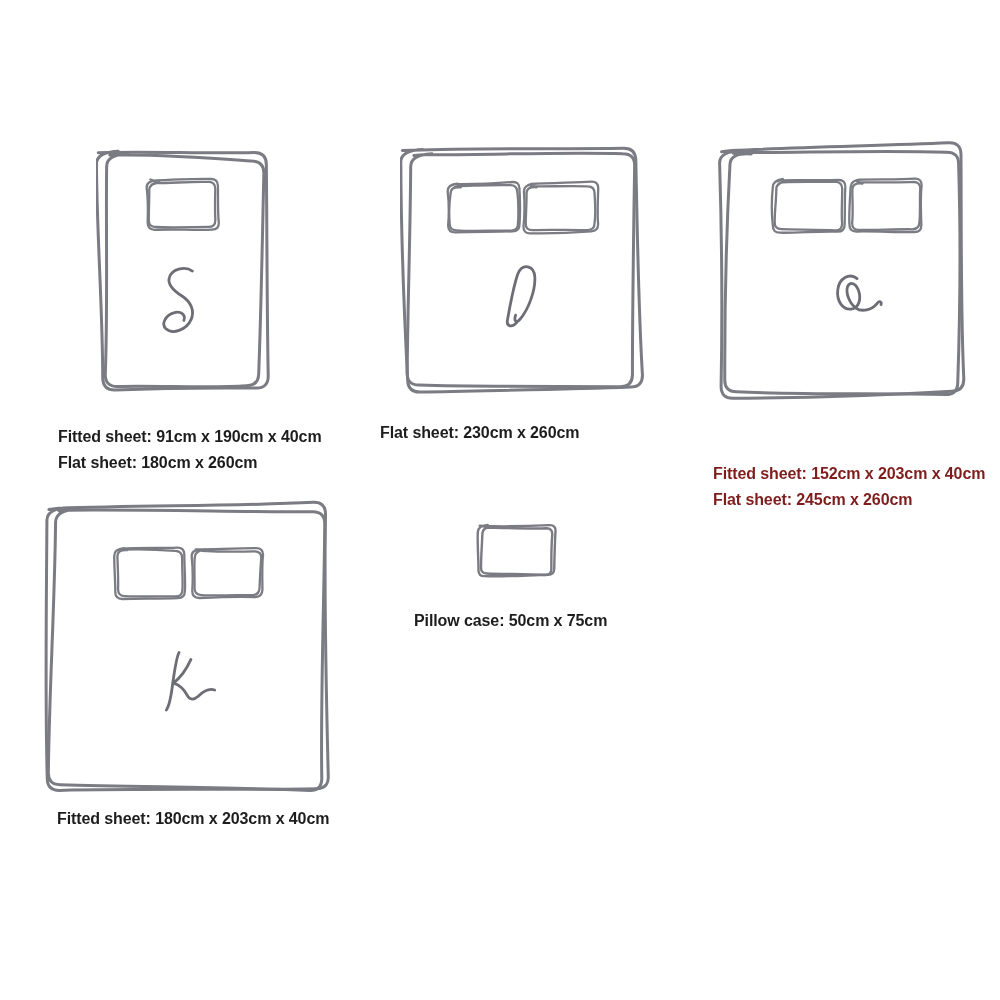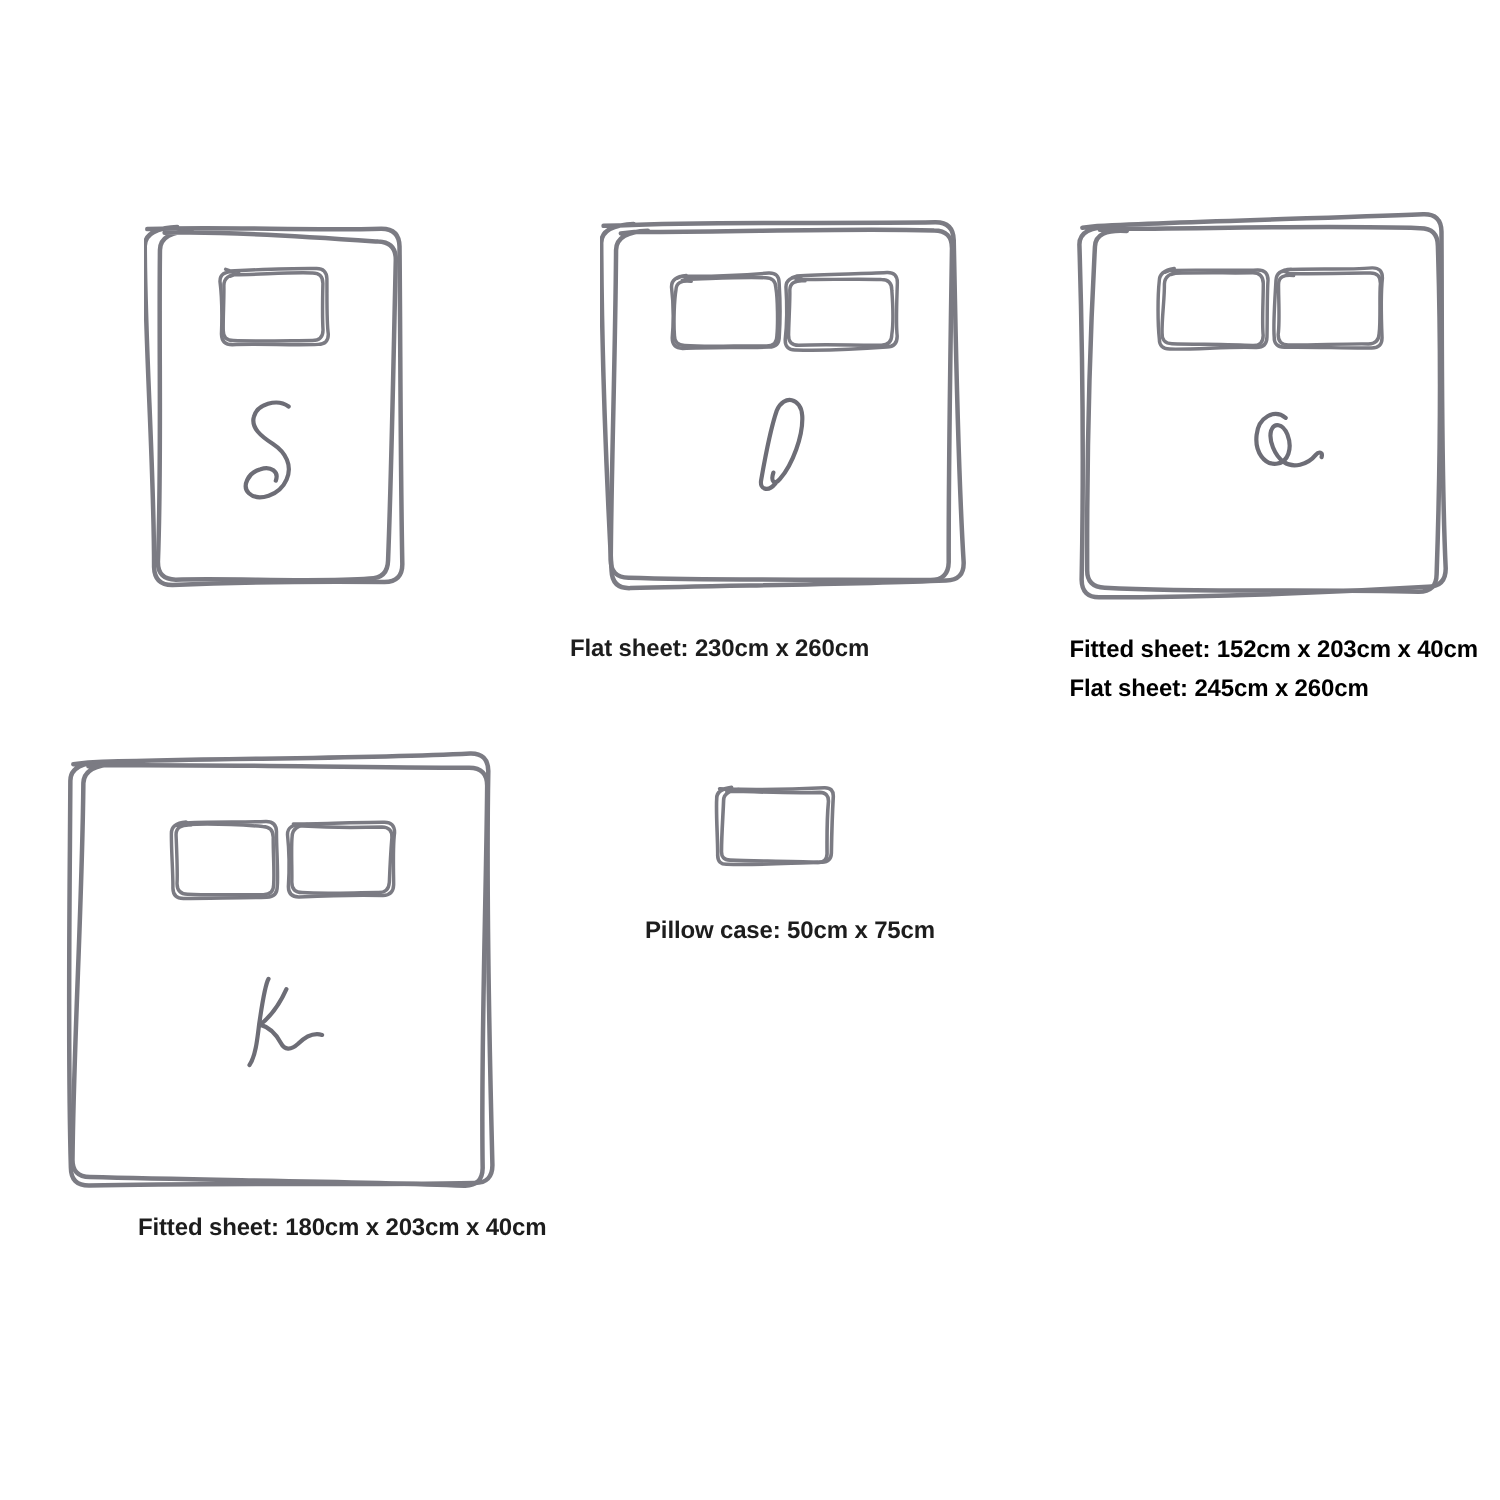--- a/index.html
+++ b/index.html
@@ -13,22 +13,22 @@
   #bed-queen{left:716px;top:140px;}
   #bed-king{left:42px;top:500px;}
   #pillow-case{left:474px;top:520px;}
   .caption{
     position:absolute;font-size:16px;font-weight:600;color:#1d1d1d;
     line-height:26px;letter-spacing:-0.1px;white-space:nowrap;
   }
   #cap-single{left:58px;top:424px;}
   #cap-double{left:380px;top:420px;}
   #cap-queen{left:713px;top:421px;}
-  #cap-king{left:57px;top:806px;margin-left:35px;}
-  #cap-pillow{left:414px;top:608px;margin-left:16px;}
+  #cap-king{left:57px;top:806px;}
+  #cap-pillow{left:414px;top:608px;}
 </style>
 </head>
 <body>
 
 <div class="canvas">
 
   <div id="bed-single" class="sketch"><svg width="176" height="252" viewBox="0 0 176 252">
         <path d="M 4.5 5.1 L 14.5 5.0 C 59.8 4.6 114.6 8.3 160.5 7.8 Q 172.5 8.0 172.4 20.0 C 171.8 84.2 170.2 164.7 170.2 231.5 Q 170.1 243.5 158.1 243.4 C 115.7 242.2 61.9 241.6 16.8 242.7 Q 4.8 242.6 4.7 230.6 C 6.0 162.5 1.4 81.4 2.6 16.7 Q 2.5 4.7 24.5 4.1" fill="none" stroke="#7b7b83" stroke-width="3" stroke-linecap="round" stroke-linejoin="round" transform="rotate(-1.1 88 126)"></path>
         <path d="M 11.9 10.3 L 20.9 10.1 C 62.1 8.8 116.7 11.9 154.4 14.0 Q 166.4 14.3 166.3 26.3 C 165.8 89.6 165.7 164.7 164.3 226.5 Q 164.2 238.5 152.2 238.7 C 115.2 242.1 60.2 239.6 23.0 241.5 Q 11.0 241.7 10.9 229.7 C 12.4 164.6 9.2 85.0 9.0 21.8 Q 8.9 9.8 29.9 8.7" fill="none" stroke="#7b7b83" stroke-width="3" stroke-linecap="round" stroke-linejoin="round" transform="rotate(0.9 88 126)"></path>
         <path d="M 54.8 33.1 L 57.8 34.2 C 74.4 33.7 98.6 32.9 115.1 33.4 Q 122.1 33.3 122.2 40.3 C 122.2 50.3 121.5 68.4 122.6 77.1 Q 122.7 84.1 115.7 84.0 C 99.7 84.7 75.0 82.6 58.5 83.4 Q 51.5 83.3 51.4 76.3 C 51.9 66.5 51.9 49.7 50.9 41.2 Q 50.8 34.2 60.8 34.6" fill="none" stroke="#7b7b83" stroke-width="2.3" stroke-linecap="round" stroke-linejoin="round" transform="rotate(-0.8 86.5 59)"></path>
@@ -60,26 +60,30 @@
         <path d="M 79.0 50.9 L 82.0 49.9 C 97.1 49.1 118.8 49.7 132.9 50.7 Q 139.9 50.8 140.0 57.8 C 139.9 66.5 141.1 80.8 140.6 89.1 Q 140.8 96.1 133.8 96.2 C 119.9 96.1 97.9 97.0 83.4 96.4 Q 76.4 96.5 76.2 89.5 C 76.6 81.8 75.6 64.7 75.2 56.8 Q 75.1 49.8 85.1 50.3" fill="none" stroke="#7b7b83" stroke-width="2.3" stroke-linecap="round" stroke-linejoin="round" transform="rotate(0.6 108 73)"></path>
         <path d="M 153.9 48.9 L 156.9 48.9 C 172.5 49.0 197.6 48.3 214.5 48.6 Q 221.5 48.6 221.3 55.6 C 219.9 65.0 220.3 80.8 220.2 90.3 Q 219.9 97.3 212.9 97.4 C 195.9 96.6 172.2 97.1 157.0 97.6 Q 150.0 97.6 150.0 90.6 C 150.8 80.5 150.7 64.8 149.9 55.9 Q 149.9 48.9 159.9 49.5" fill="none" stroke="#7b7b83" stroke-width="2.3" stroke-linecap="round" stroke-linejoin="round" transform="rotate(-0.8 185.5 73)"></path>
         <path d="M 156.6 50.7 L 159.6 51.0 C 174.7 51.7 197.7 51.6 212.4 51.0 Q 219.4 51.1 219.1 58.0 C 218.5 66.1 217.9 81.2 217.7 87.8 Q 217.4 94.8 210.4 94.8 C 196.0 94.9 174.9 96.2 159.7 95.3 Q 152.7 95.3 152.7 88.3 C 152.9 81.8 151.9 64.5 152.6 58.0 Q 152.6 51.0 162.6 49.9" fill="none" stroke="#7b7b83" stroke-width="2.3" stroke-linecap="round" stroke-linejoin="round" transform="rotate(0.6 185.5 73)"></path>
         <path d="M45 5 C40 12 35 33 30 52 C26 70 22 87 15 95 M63 18 C56 30 44 45 31 53 C41 57 47 65 51 75 C54 83 61 84 69 78 C79 70 89 68 96 71" fill="none" stroke="#6d6d76" stroke-width="2.8" stroke-linecap="round" stroke-linejoin="round" transform="translate(143 180) rotate(-6) scale(0.62) translate(-50 -50)" vector-effect="non-scaling-stroke"></path>
       </svg></div>
   <div id="pillow-case" class="sketch"><svg width="86" height="62" viewBox="0 0 86 62">
         <path d="M 6.1 5.3 L 10.1 5.6 C 29.9 6.4 56.7 6.3 76.1 5.6 Q 82.1 5.6 81.8 11.6 C 81.0 22.7 80.3 39.8 80.0 49.2 Q 79.7 55.2 73.7 55.2 C 54.7 55.3 30.1 56.8 10.2 55.7 Q 4.2 55.8 4.2 49.8 C 4.5 40.5 3.3 20.8 4.1 11.6 Q 4.1 5.6 14.1 4.5" fill="none" stroke="#7b7b83" stroke-width="2.4" stroke-linecap="round" stroke-linejoin="round" transform="rotate(-0.8 43 31)"></path>
         <path d="M 10.3 8.4 L 14.3 7.8 C 30.4 8.1 54.7 8.8 72.2 7.9 Q 78.2 7.9 78.1 13.9 C 77.4 22.5 77.4 39.8 77.6 48.7 Q 77.5 54.7 71.5 54.6 C 53.0 53.8 30.4 54.3 13.0 53.8 Q 7.0 53.7 7.2 47.7 C 7.1 37.4 8.0 22.6 8.2 13.8 Q 8.3 7.8 18.3 6.6" fill="none" stroke="#7b7b83" stroke-width="2.4" stroke-linecap="round" stroke-linejoin="round" transform="rotate(0.7 43 31)"></path>
       </svg></div>
 
+  <div id="cap-single" class="caption" style="color: rgb(29, 29, 29);">
+    <div>Fitted sheet: 91cm x 190cm x 40cm</div>
+    <div>Flat sheet: 180cm x 260cm</div>
+  </div>
 
   <div id="cap-double" class="caption" style="color: rgb(29, 29, 29);">
     <div>Flat sheet: 230cm x 260cm</div>
   </div>
 
-  <div id="cap-queen" class="caption" style="color: #000000;">
+  <div id="cap-queen" class="caption" style="color: #7f1d1d; margin-top: 40px;">
     <div>Fitted sheet: 152cm x 203cm x 40cm</div>
     <div>Flat sheet: 245cm x 260cm</div>
   </div>
 
   <div id="cap-king" class="caption" style="color: rgb(29, 29, 29);">
     <div>Fitted sheet: 180cm x 203cm x 40cm</div>
   </div>
 
   <div id="cap-pillow" class="caption" style="color: rgb(29, 29, 29);">
     <div>Pillow case: 50cm x 75cm</div>

